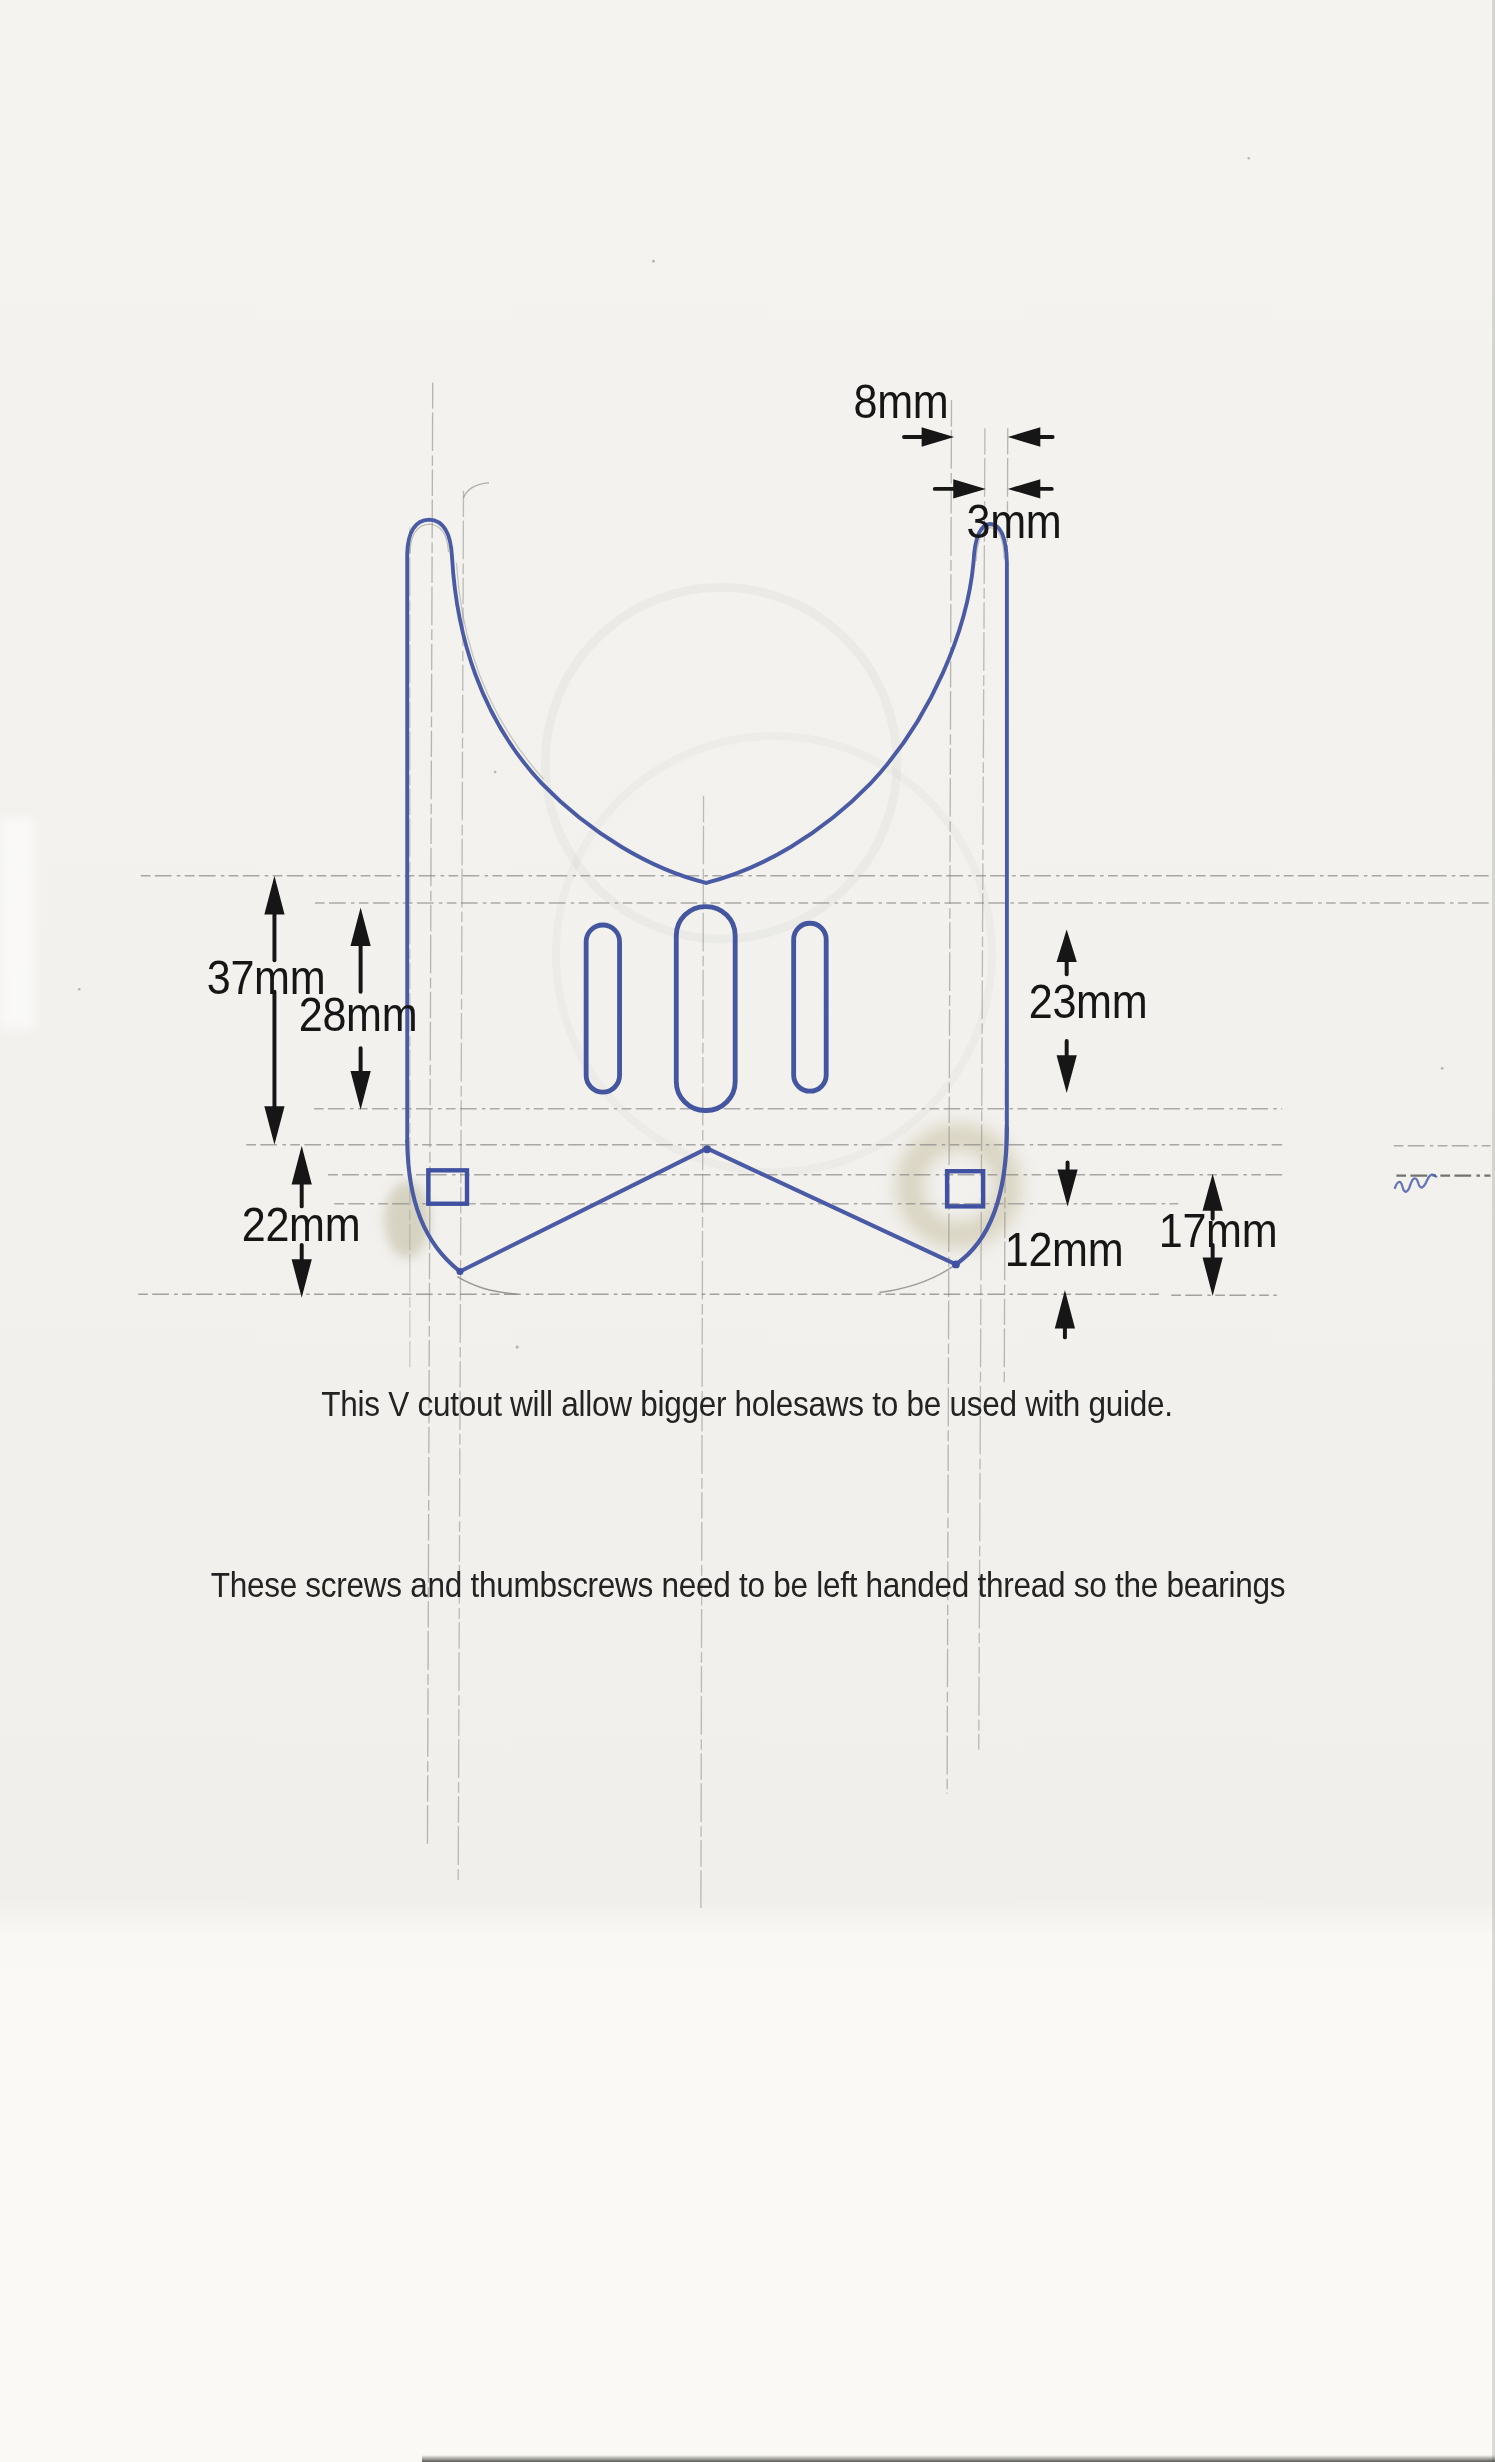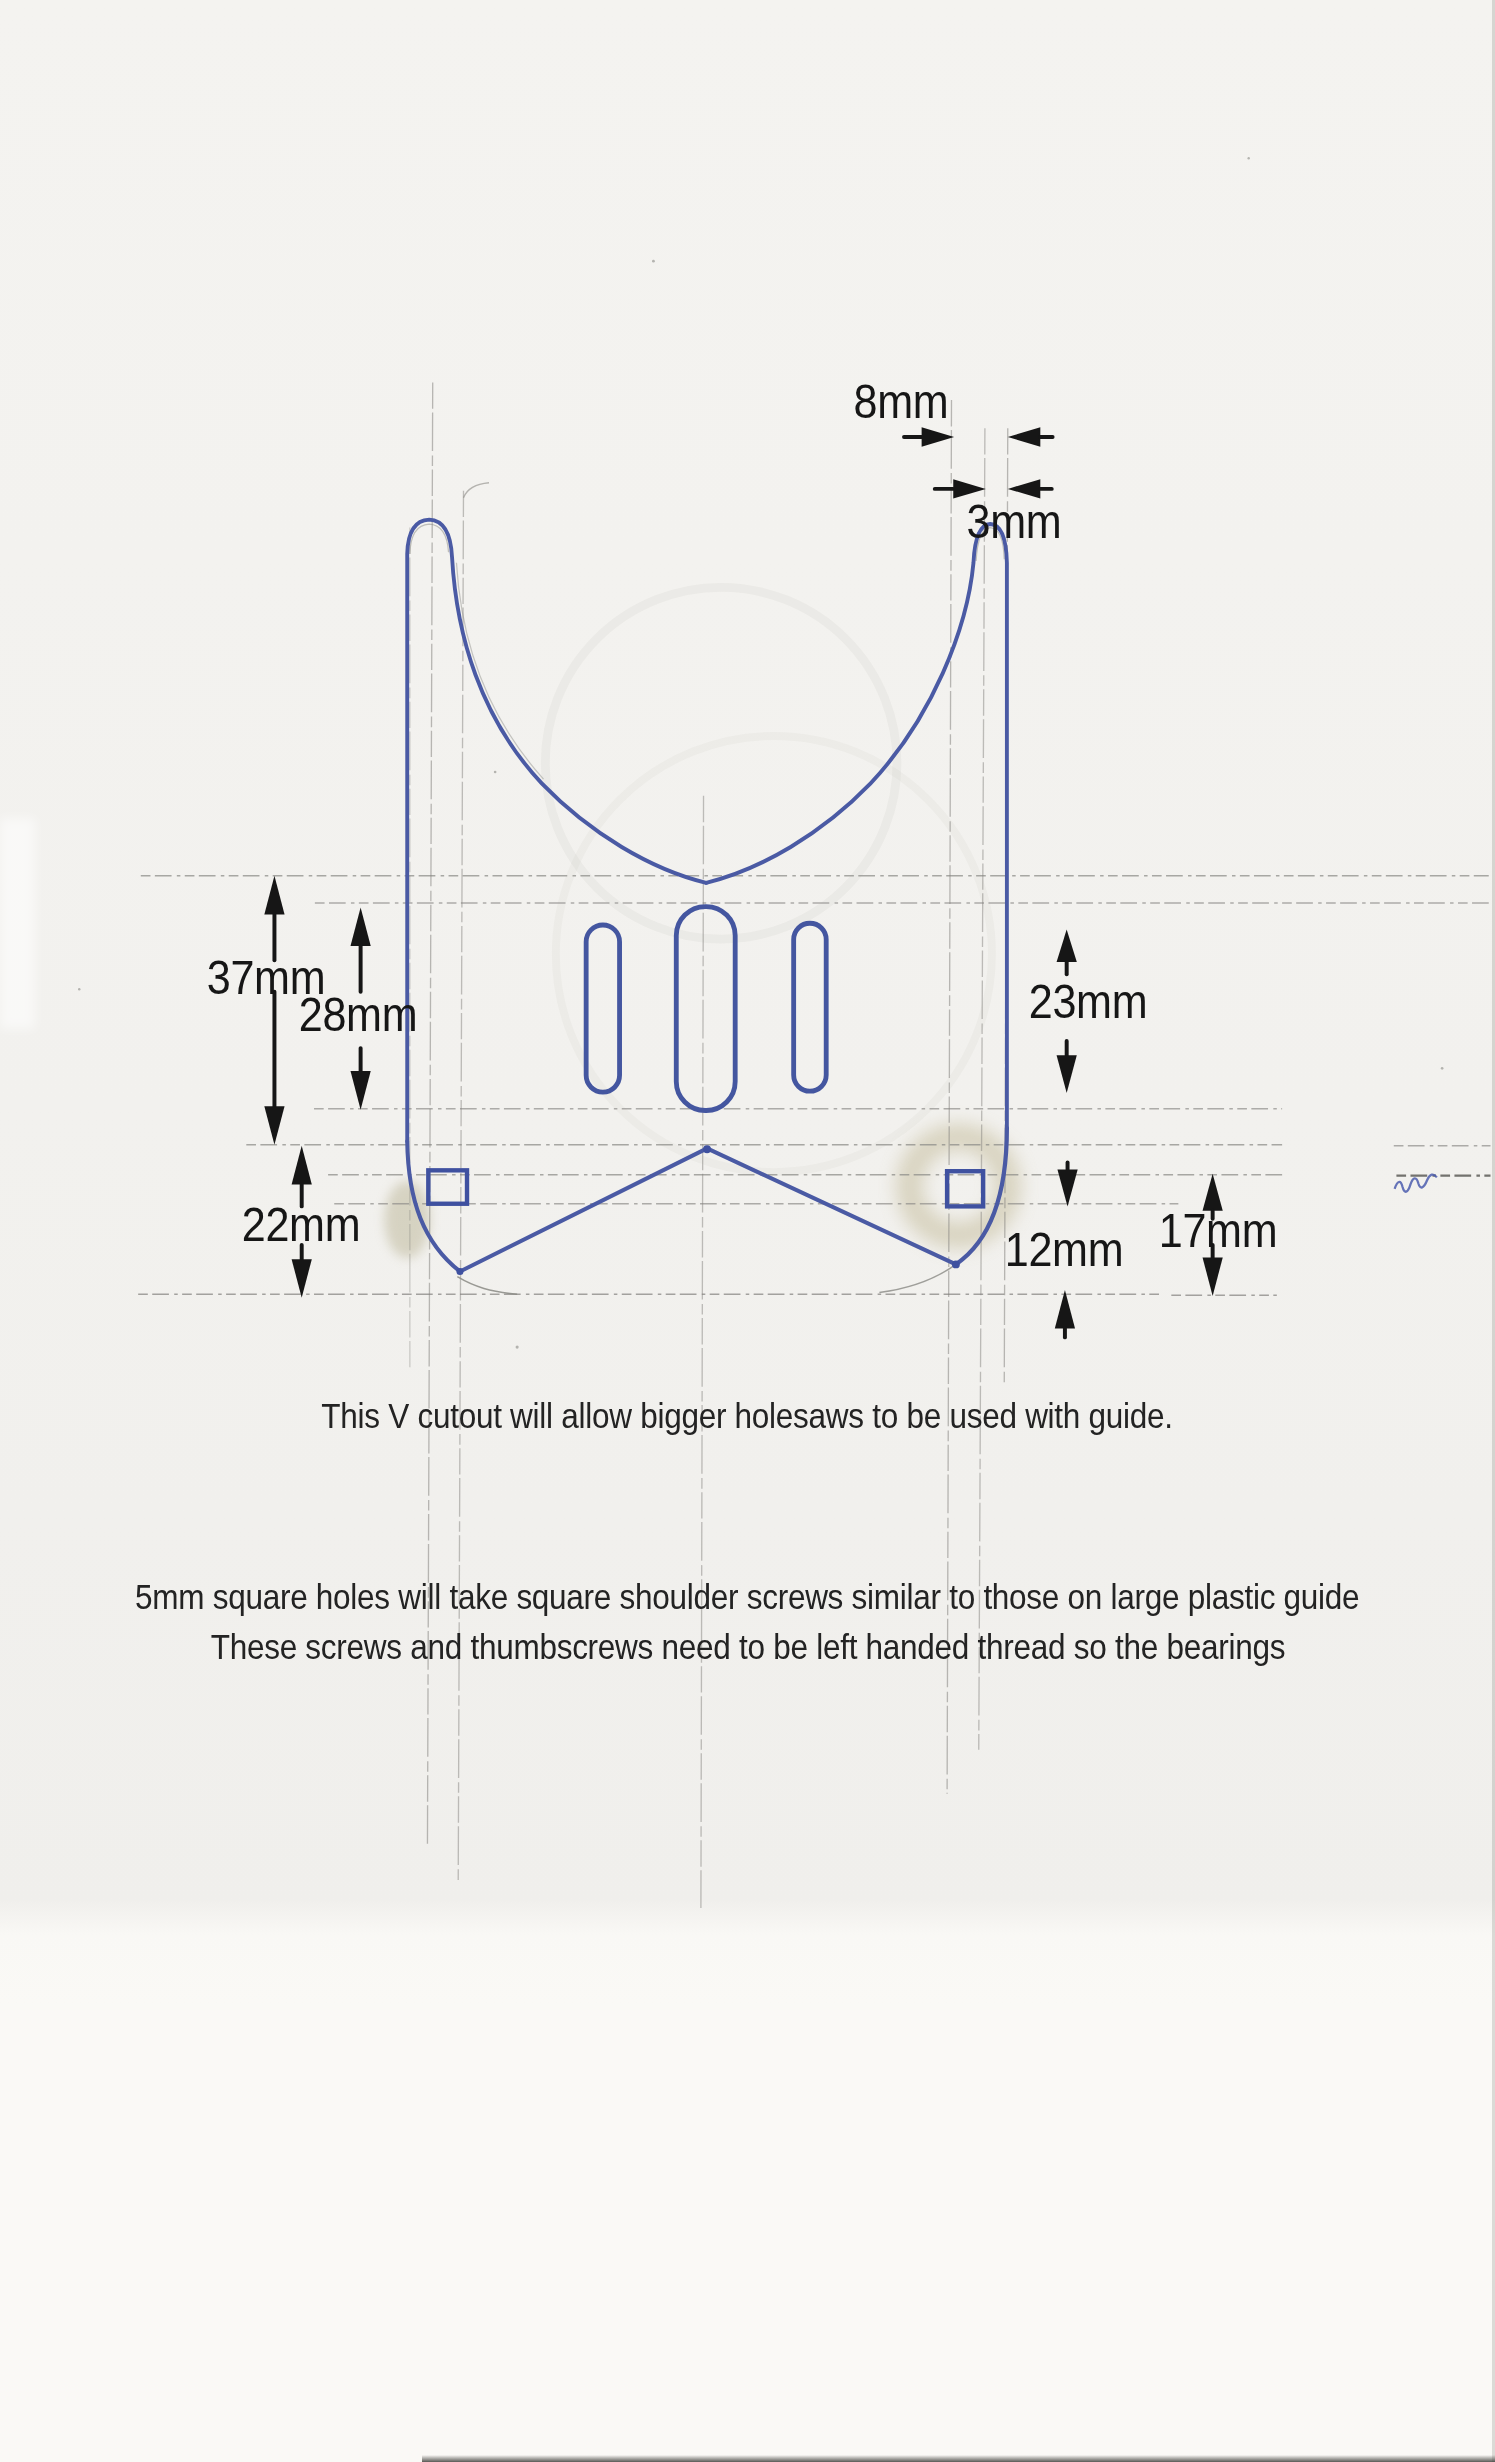--- a/index.html
+++ b/index.html
@@ -25,21 +25,21 @@
     background:linear-gradient(180deg,rgba(60,60,56,0),rgba(60,60,56,.85));
   }
   .drawing{position:absolute;left:0;top:0;}
   .dim{
     position:absolute;transform:translate(-50%,-50%);
     color:#161616;font-size:49px;font-weight:400;white-space:nowrap;letter-spacing:-0.4px;
   }
   .dim>span{display:inline-block;transform:scaleX(.88);}
   .note{
     position:absolute;left:0;width:1495px;text-align:center;
-    color:#232323;font-size:35px;line-height:50px;letter-spacing:-0.3px;margin-top:12px;
+    color:#232323;font-size:35px;line-height:50px;letter-spacing:-0.3px;
   }
   .note .line{height:50px;}
   .note .line>span{display:inline-block;transform:scaleX(.9);white-space:nowrap;}
 </style>
 </head>
 <body>
 
 <div class="page">
 
   <div class="lower-light"></div>
@@ -180,20 +180,19 @@
   <div class="dim" style="left:358px;top:1014px"><span>28mm</span></div>
   <div class="dim" style="left:301px;top:1224px"><span>22mm</span></div>
   <div class="dim" style="left:1088px;top:1001px"><span>23mm</span></div>
   <div class="dim" style="left:1064px;top:1249px"><span>12mm</span></div>
   <div class="dim" style="left:1218px;top:1230px"><span>17mm</span></div>
 
   <div class="note" style="top:1379px">
     <div class="line"><span>This V cutout will allow bigger holesaws to be used with guide.</span></div>
   </div>
   <div class="note" style="top:1560px">
-    <div class="line"><span>5mm square holes will take square shoulder screws similar to those on large plastic guide</span></div>
     <div class="line"><span>These screws and thumbscrews need to be left handed thread so the bearings</span></div>
   </div>
 
   <div class="right-edge"></div>
   <div class="bottom-edge"></div>
 </div>
 
 
 </body></html>

